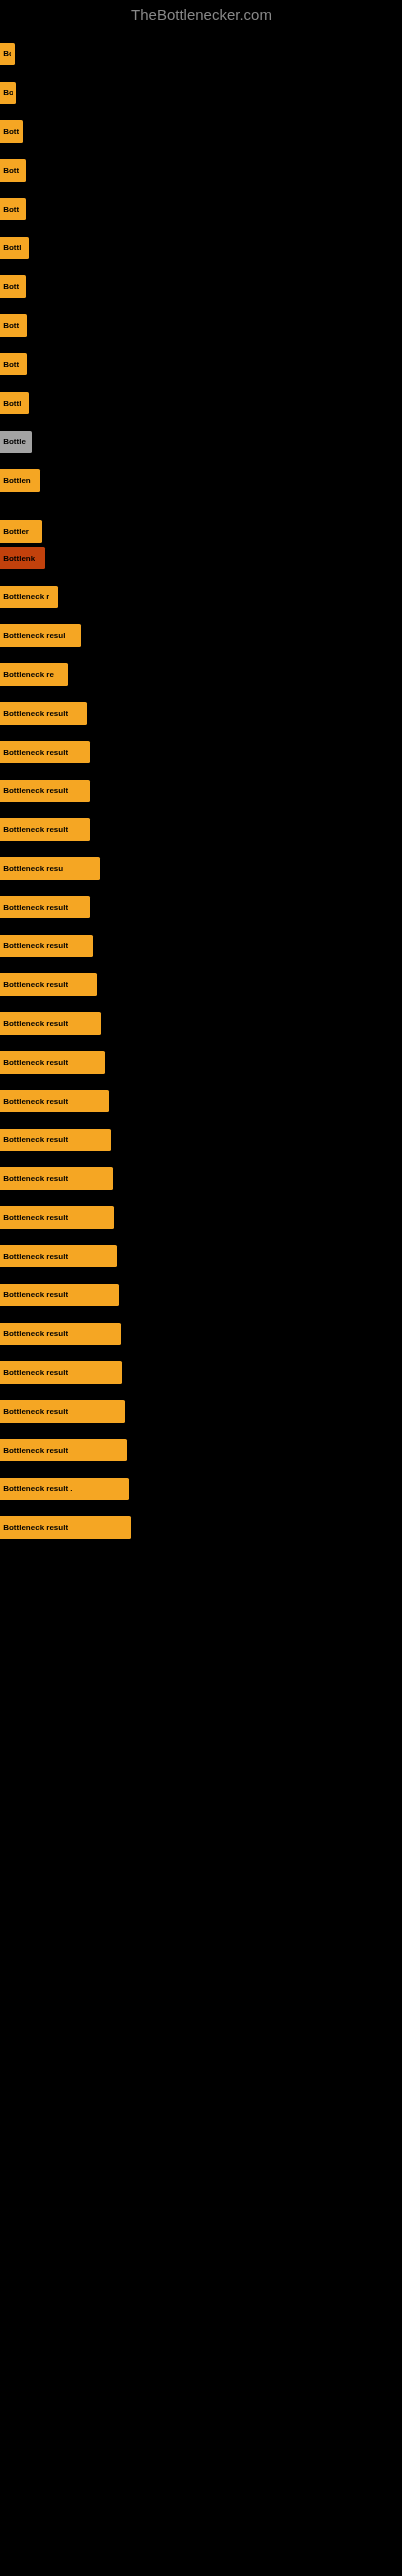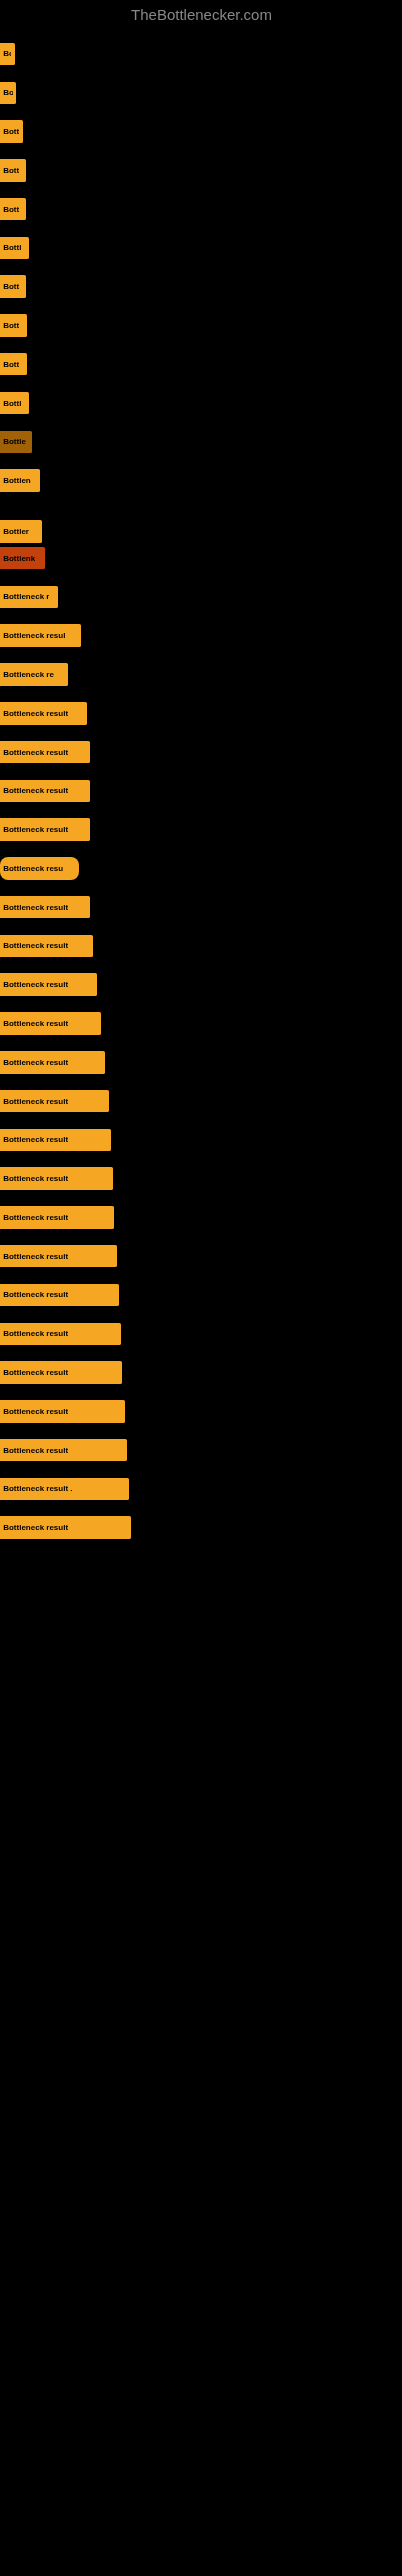--- a/index.html
+++ b/index.html
@@ -99,21 +99,21 @@
       <div class="bottleneck-bar" style="width: 27px; background-color: rgb(245, 166, 35);">
         <span class="bottleneck-label">Bott</span>
       </div>
     </div>
     <div class="bottleneck-item">
       <div class="bottleneck-bar" style="width: 29px; background-color: rgb(245, 166, 35);">
         <span class="bottleneck-label">Bottl</span>
       </div>
     </div>
     <div class="bottleneck-item">
-      <div class="bottleneck-bar" style="width: 32px; background-color: #a16207;">
+      <div class="bottleneck-bar" style="width: 32px; background-color: #a3a3a3;">
         <span class="bottleneck-label">Bottle</span>
       </div>
     </div>
     <div class="bottleneck-item">
       <div class="bottleneck-bar" style="width: 40px; background-color: rgb(245, 166, 35);">
         <span class="bottleneck-label">Bottlen</span>
       </div>
     </div>
     <div class="bottleneck-item">
       <div class="bottleneck-bar" style="width: 42px; background-color: rgb(245, 166, 35); margin-top: 24px;">
@@ -154,21 +154,21 @@
       <div class="bottleneck-bar" style="width: 90px; background-color: rgb(245, 166, 35);">
         <span class="bottleneck-label">Bottleneck result</span>
       </div>
     </div>
     <div class="bottleneck-item">
       <div class="bottleneck-bar" style="width: 90px; background-color: rgb(245, 166, 35);">
         <span class="bottleneck-label">Bottleneck result</span>
       </div>
     </div>
     <div class="bottleneck-item">
-      <div class="bottleneck-bar" style="width: 79px; background-color: rgb(245, 166, 35); border-radius: 8px;">
+      <div class="bottleneck-bar" style="width: 100px; background-color: rgb(245, 166, 35);">
         <span class="bottleneck-label">Bottleneck resu</span>
       </div>
     </div>
     <div class="bottleneck-item">
       <div class="bottleneck-bar" style="width: 90px; background-color: rgb(245, 166, 35);">
         <span class="bottleneck-label">Bottleneck result</span>
       </div>
     </div>
     <div class="bottleneck-item">
       <div class="bottleneck-bar" style="width: 93px; background-color: rgb(245, 166, 35);">

